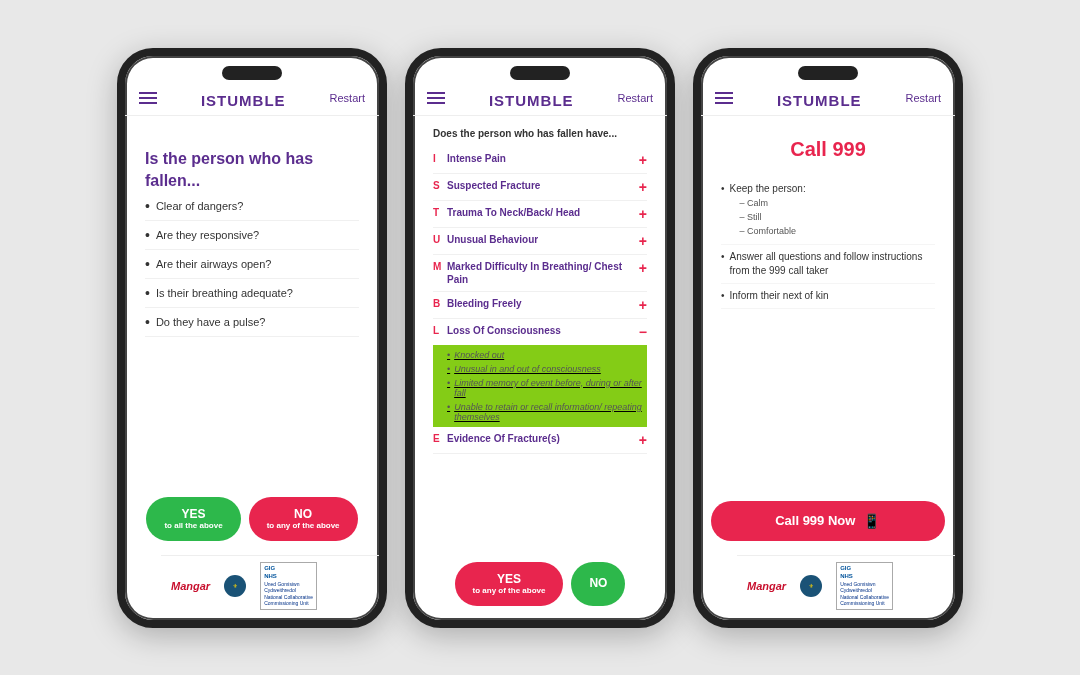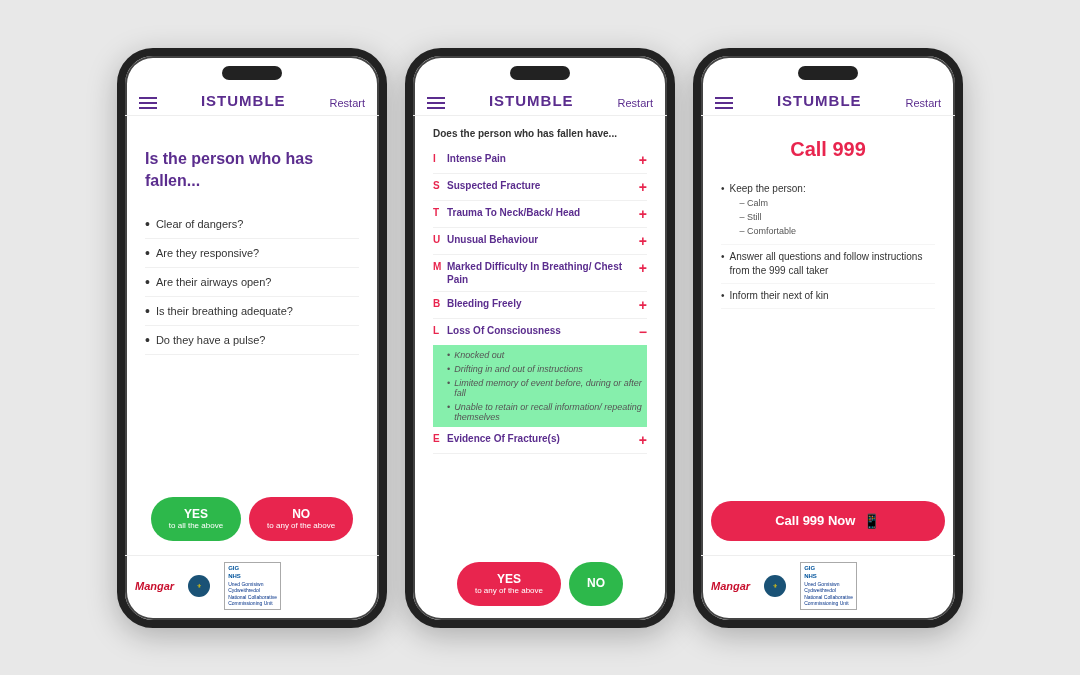--- a/index.html
+++ b/index.html
@@ -49,21 +49,21 @@
     }
     .phone-inner {
       display: flex;
       flex-direction: column;
       height: 100%;
       padding-top: 28px;
     }
     
     .phone-header {
       display: flex;
-      align-items: flex-end;
+      align-items: flex-start;
       justify-content: space-between;
       padding: 8px 14px 6px;
       border-bottom: 1px solid #eee;
     }
     .header-menu {
       display: flex;
       flex-direction: column;
       gap: 3px;
       cursor: pointer;
     }
@@ -90,21 +90,20 @@
       overflow: hidden;
       padding: 12px 20px;
       display: flex;
       flex-direction: column;
     }
     
     .p1-question {
       font-size: 16px;
       font-weight: bold;
       color: #5b2d8e;
-      margin-bottom: 18px;
       margin-top: 20px;
       line-height: 1.4;
     }
     .p1-list {
       list-style: none;
       padding: 0;
       flex: 1;
     }
     .p1-list li {
       font-size: 11px;
@@ -126,20 +125,21 @@
       gap: 8px;
       justify-content: center;
     }
     .phone-footer-logos {
       padding: 12px 10px 10px;
       display: flex;
       align-items: center;
       gap: 14px;
       border-top: 1px solid #eee;
       padding-top: 6px;
+      margin-left: 36px;
     }
     .btn-yes {
       background: #e8254e;
       color: #fff;
       border: none;
       border-radius: 22px;
       padding: 10px 18px;
       font-size: 12px;
       font-weight: bold;
       cursor: pointer;
@@ -160,21 +160,21 @@
       cursor: pointer;
       line-height: 1.2;
       text-align: center;
     }
     .btn-no.green {
       background: #2db84b;
     }
     .btn-label-sub {
       display: block;
       font-size: 8px;
-      font-weight: normal;
+      font-weight: bold;
     }
 
     
     .p2-subtitle {
       font-size: 10px;
       color: #333;
       font-weight: bold;
       margin-bottom: 8px;
     }
     .symptom-list {
@@ -210,21 +210,22 @@
       font-weight: bold;
       margin-left: 4px;
       flex-shrink: 0;
     }
     .symptom-toggle.minus {
       color: #e8254e;
     }
     .symptom-sub {
       list-style: none;
       padding: 3px 0 3px 14px;
-      background: #86efac;
+      background: #84cc16;
+      text-decoration: underline;
     }
     .symptom-sub li {
       font-size: 9px;
       color: #555;
       padding: 2px 0;
       font-style: italic;
       display: flex;
       gap: 4px;
     }
     .symptom-sub li::before {
@@ -421,21 +422,21 @@
             <div class="symptom-item" style="border-bottom:none;">
               <span class="symptom-letter">L</span>
               <span class="symptom-name">Loss Of Consciousness</span>
               <span class="symptom-toggle minus">−</span>
             </div>
             <ul class="symptom-sub">
               <li>
                   <span>Knocked out</span>
                 </li>
               <li>
-                  <span>Drifting in and out of instructions</span>
+                  <span>Unusual in and out of consciousness</span>
                 </li>
               <li>
                   <span>Limited memory of event before, during or after fall</span>
                 </li>
               <li>
                   <span>Unable to retain or recall information/ repeating themselves</span>
                 </li>
             </ul>
           </li>
 

